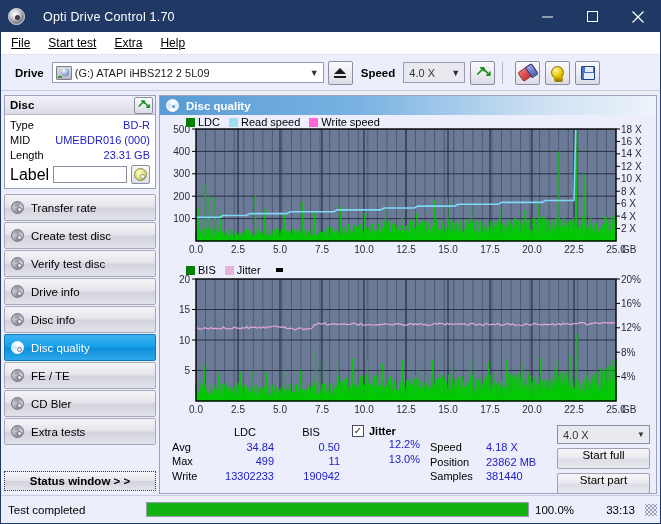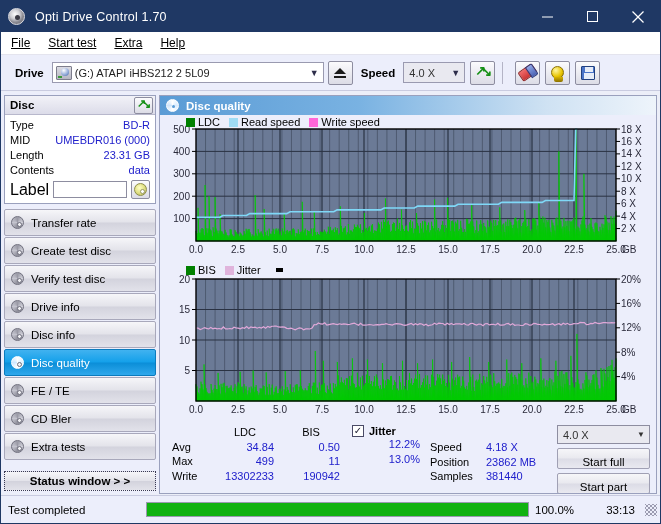--- a/index.html
+++ b/index.html
@@ -16,20 +16,21 @@
     background: #eceef8;
     border: 1px solid #1f3864;
   }
   
   .titlebar {
     height: 31px;
     background: #1f3864;
     display: flex; align-items: center;
     padding-left: 7px;
     color: #ffffff;
+    gap: 8px;
   }
   .app-icon {
     width: 17px; height: 17px; border-radius: 50%;
     background: radial-gradient(circle at 40% 35%, #ffffff 0%, #cfcfd4 35%, #8b8b93 60%, #5a5a63 100%);
     border: 1px solid #dcdce2;
     position: relative;
     flex: 0 0 auto;
   }
   .app-icon::after {
     content: ""; position: absolute; left: 6px; top: 6px;
@@ -280,21 +281,21 @@
   .btncol { position: absolute; right: 6px; top: 4px; width: 93px; }
   .sel-small {
     height: 19px; background: #e9e9f0; border: 1px solid #8d8da0;
     display: flex; align-items: center; padding-left: 5px; font-size: 11px; color: #333;
   }
   .sel-small .arrow { margin-left: auto; margin-right: 4px; font-size: 8px; color: #333; }
   .act-btn {
     height: 21px; margin-top: 4px;
     background: linear-gradient(#f6f6f9 0%, #e9e9ef 48%, #dcdce6 52%, #e9e9f0 100%);
     border: 1px solid #a0a0b4; border-radius: 2px;
-    display: flex; align-items: flex-end; justify-content: center;
+    display: flex; align-items: flex-start; justify-content: center;
     font-size: 11.5px; color: #000;
   }
   
   .statusbar {
     position: absolute; left: 0; right: 0; bottom: 0; height: 28px;
     background: #eceefb; border-top: 1px solid #c9cbe0;
     display: flex; align-items: center; font-size: 11.5px; color: #000;
   }
   .sb-text { width: 145px; padding-left: 7px; }
   .sb-progress {
@@ -401,24 +402,20 @@
             <span>Type</span>
             <span class="val">BD-R</span>
           </div>
           <div class="disc-row">
             <span>MID</span>
             <span class="val">UMEBDR016 (000)</span>
           </div>
           <div class="disc-row">
             <span>Length</span>
             <span class="val">23.31 GB</span>
-          </div>
-          <div class="disc-row">
-            <span>Contents</span>
-            <span class="val">data</span>
           </div>
           <div class="label-row">
             <span>Label</span>
             <div class="label-input"></div>
             <div class="disc-btn">
                 <span class="cd-ico"></span>
               </div>
           </div>
         </div>
       </div>

